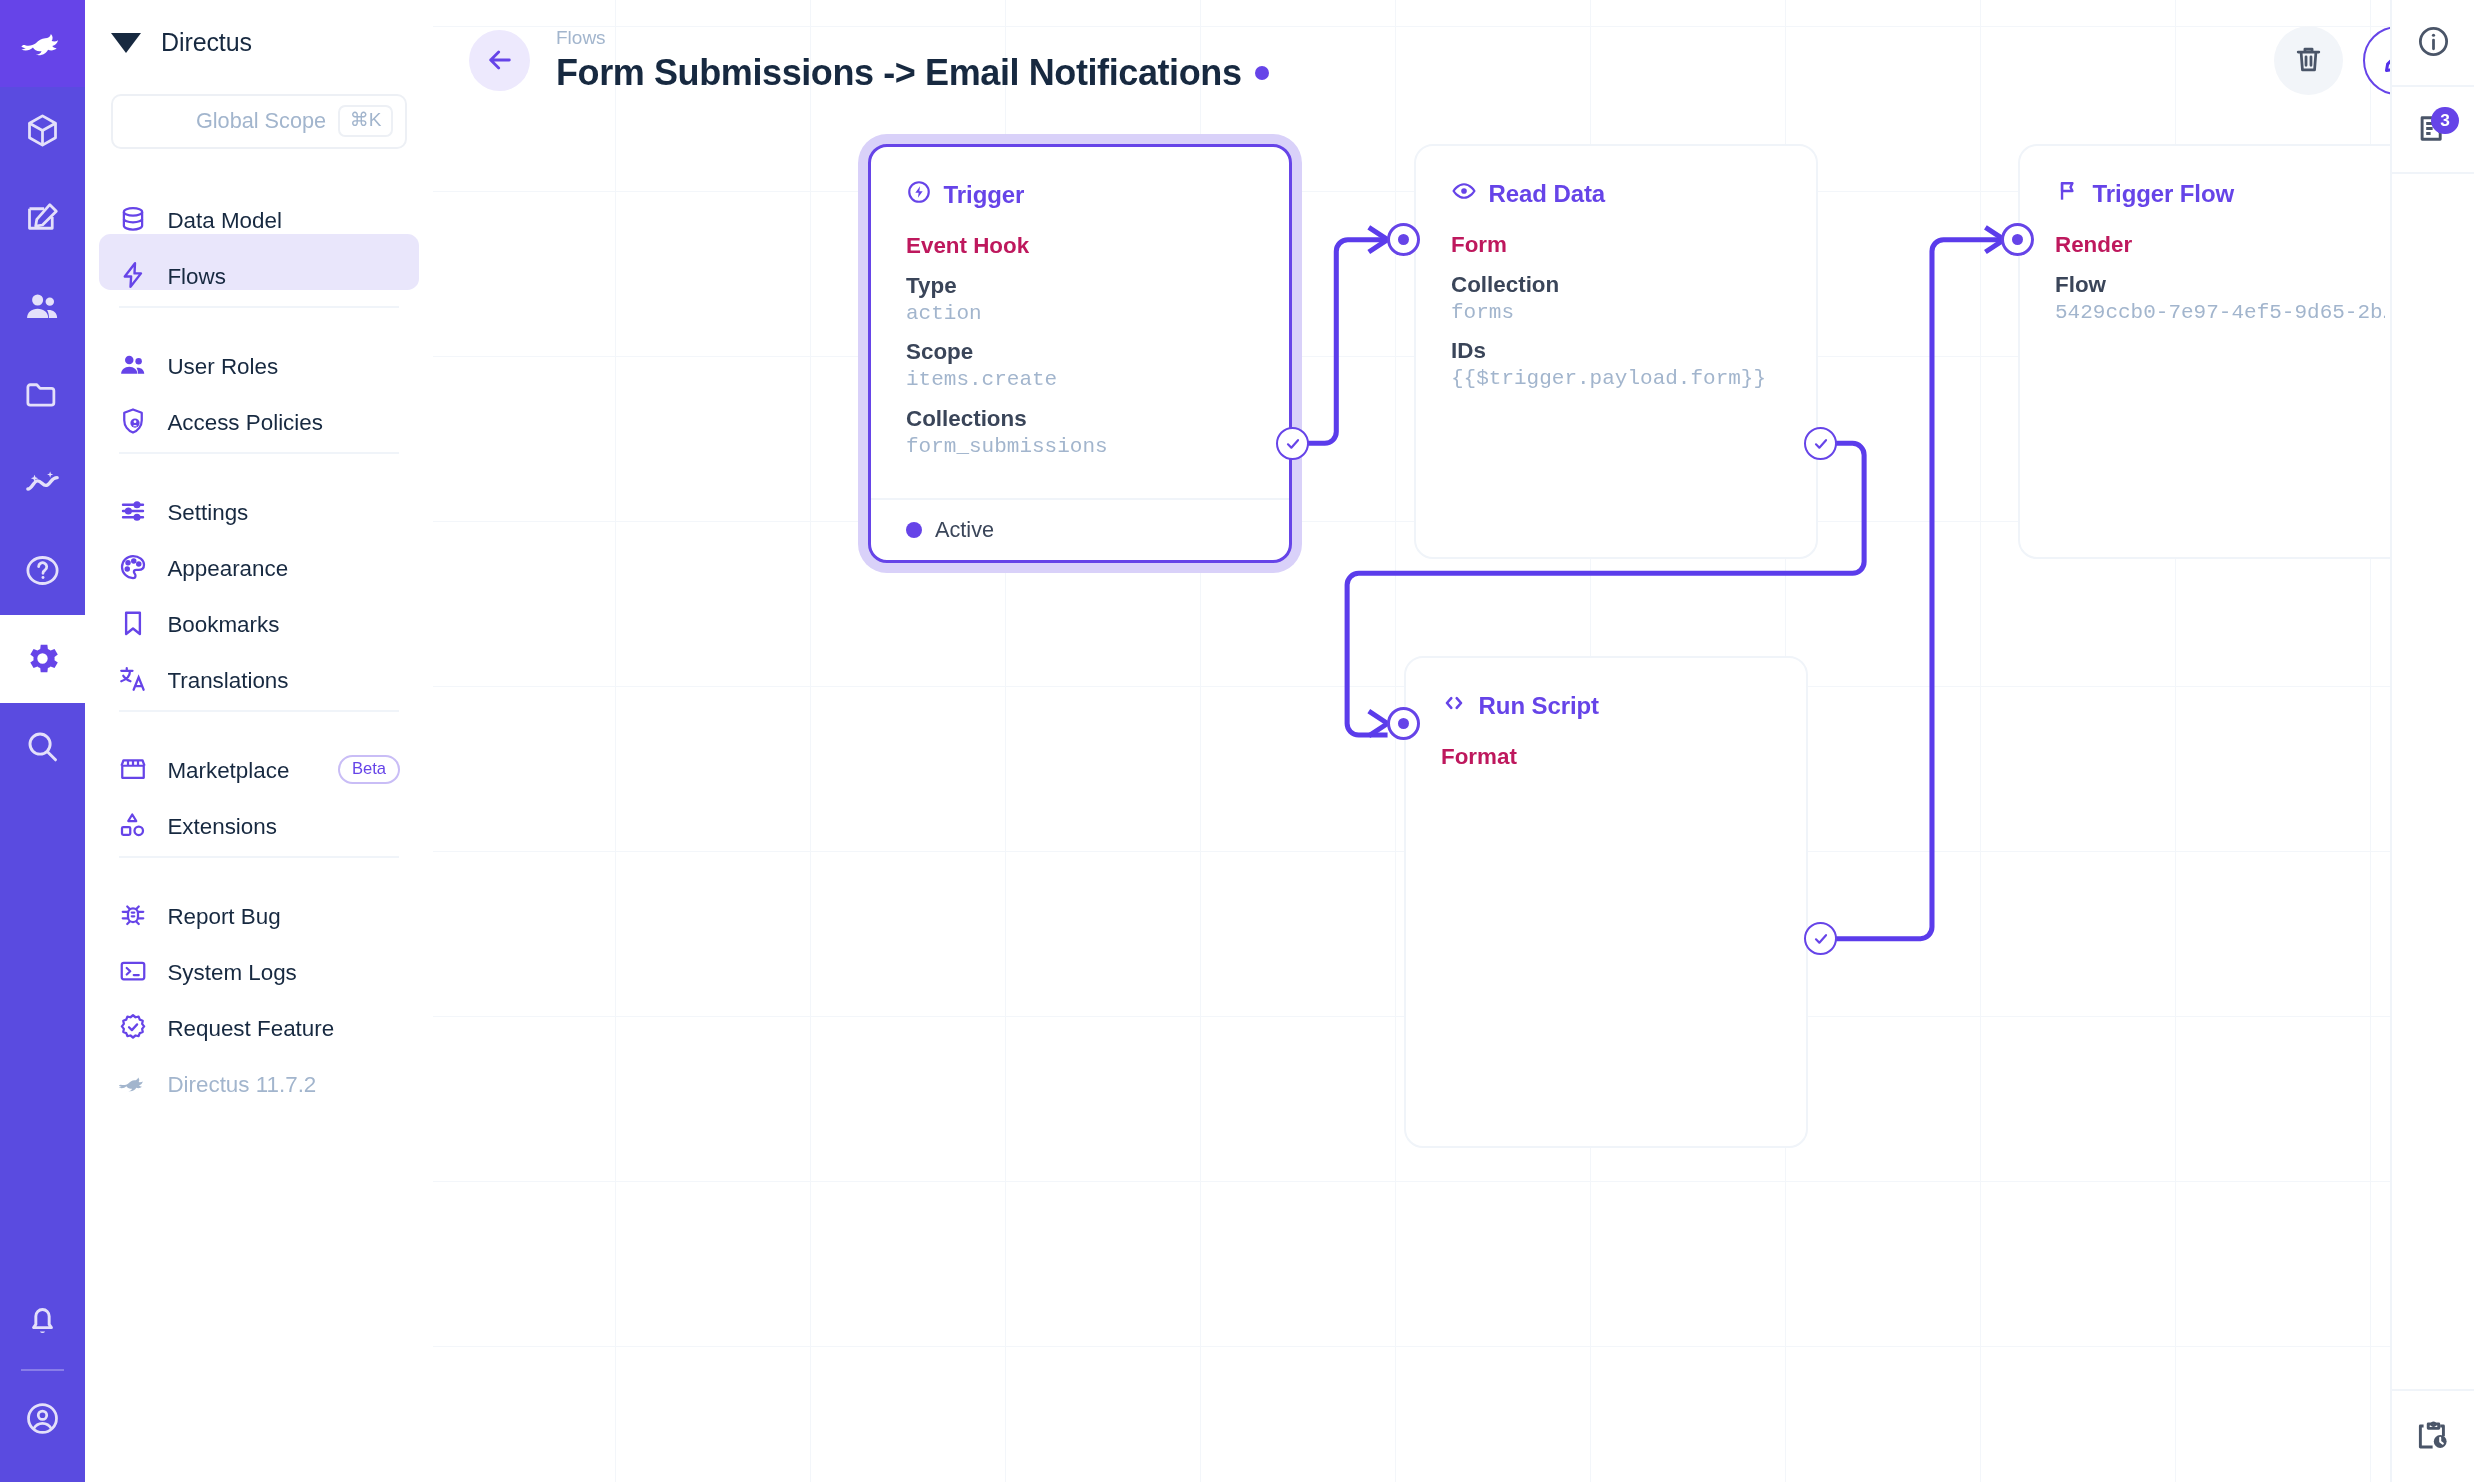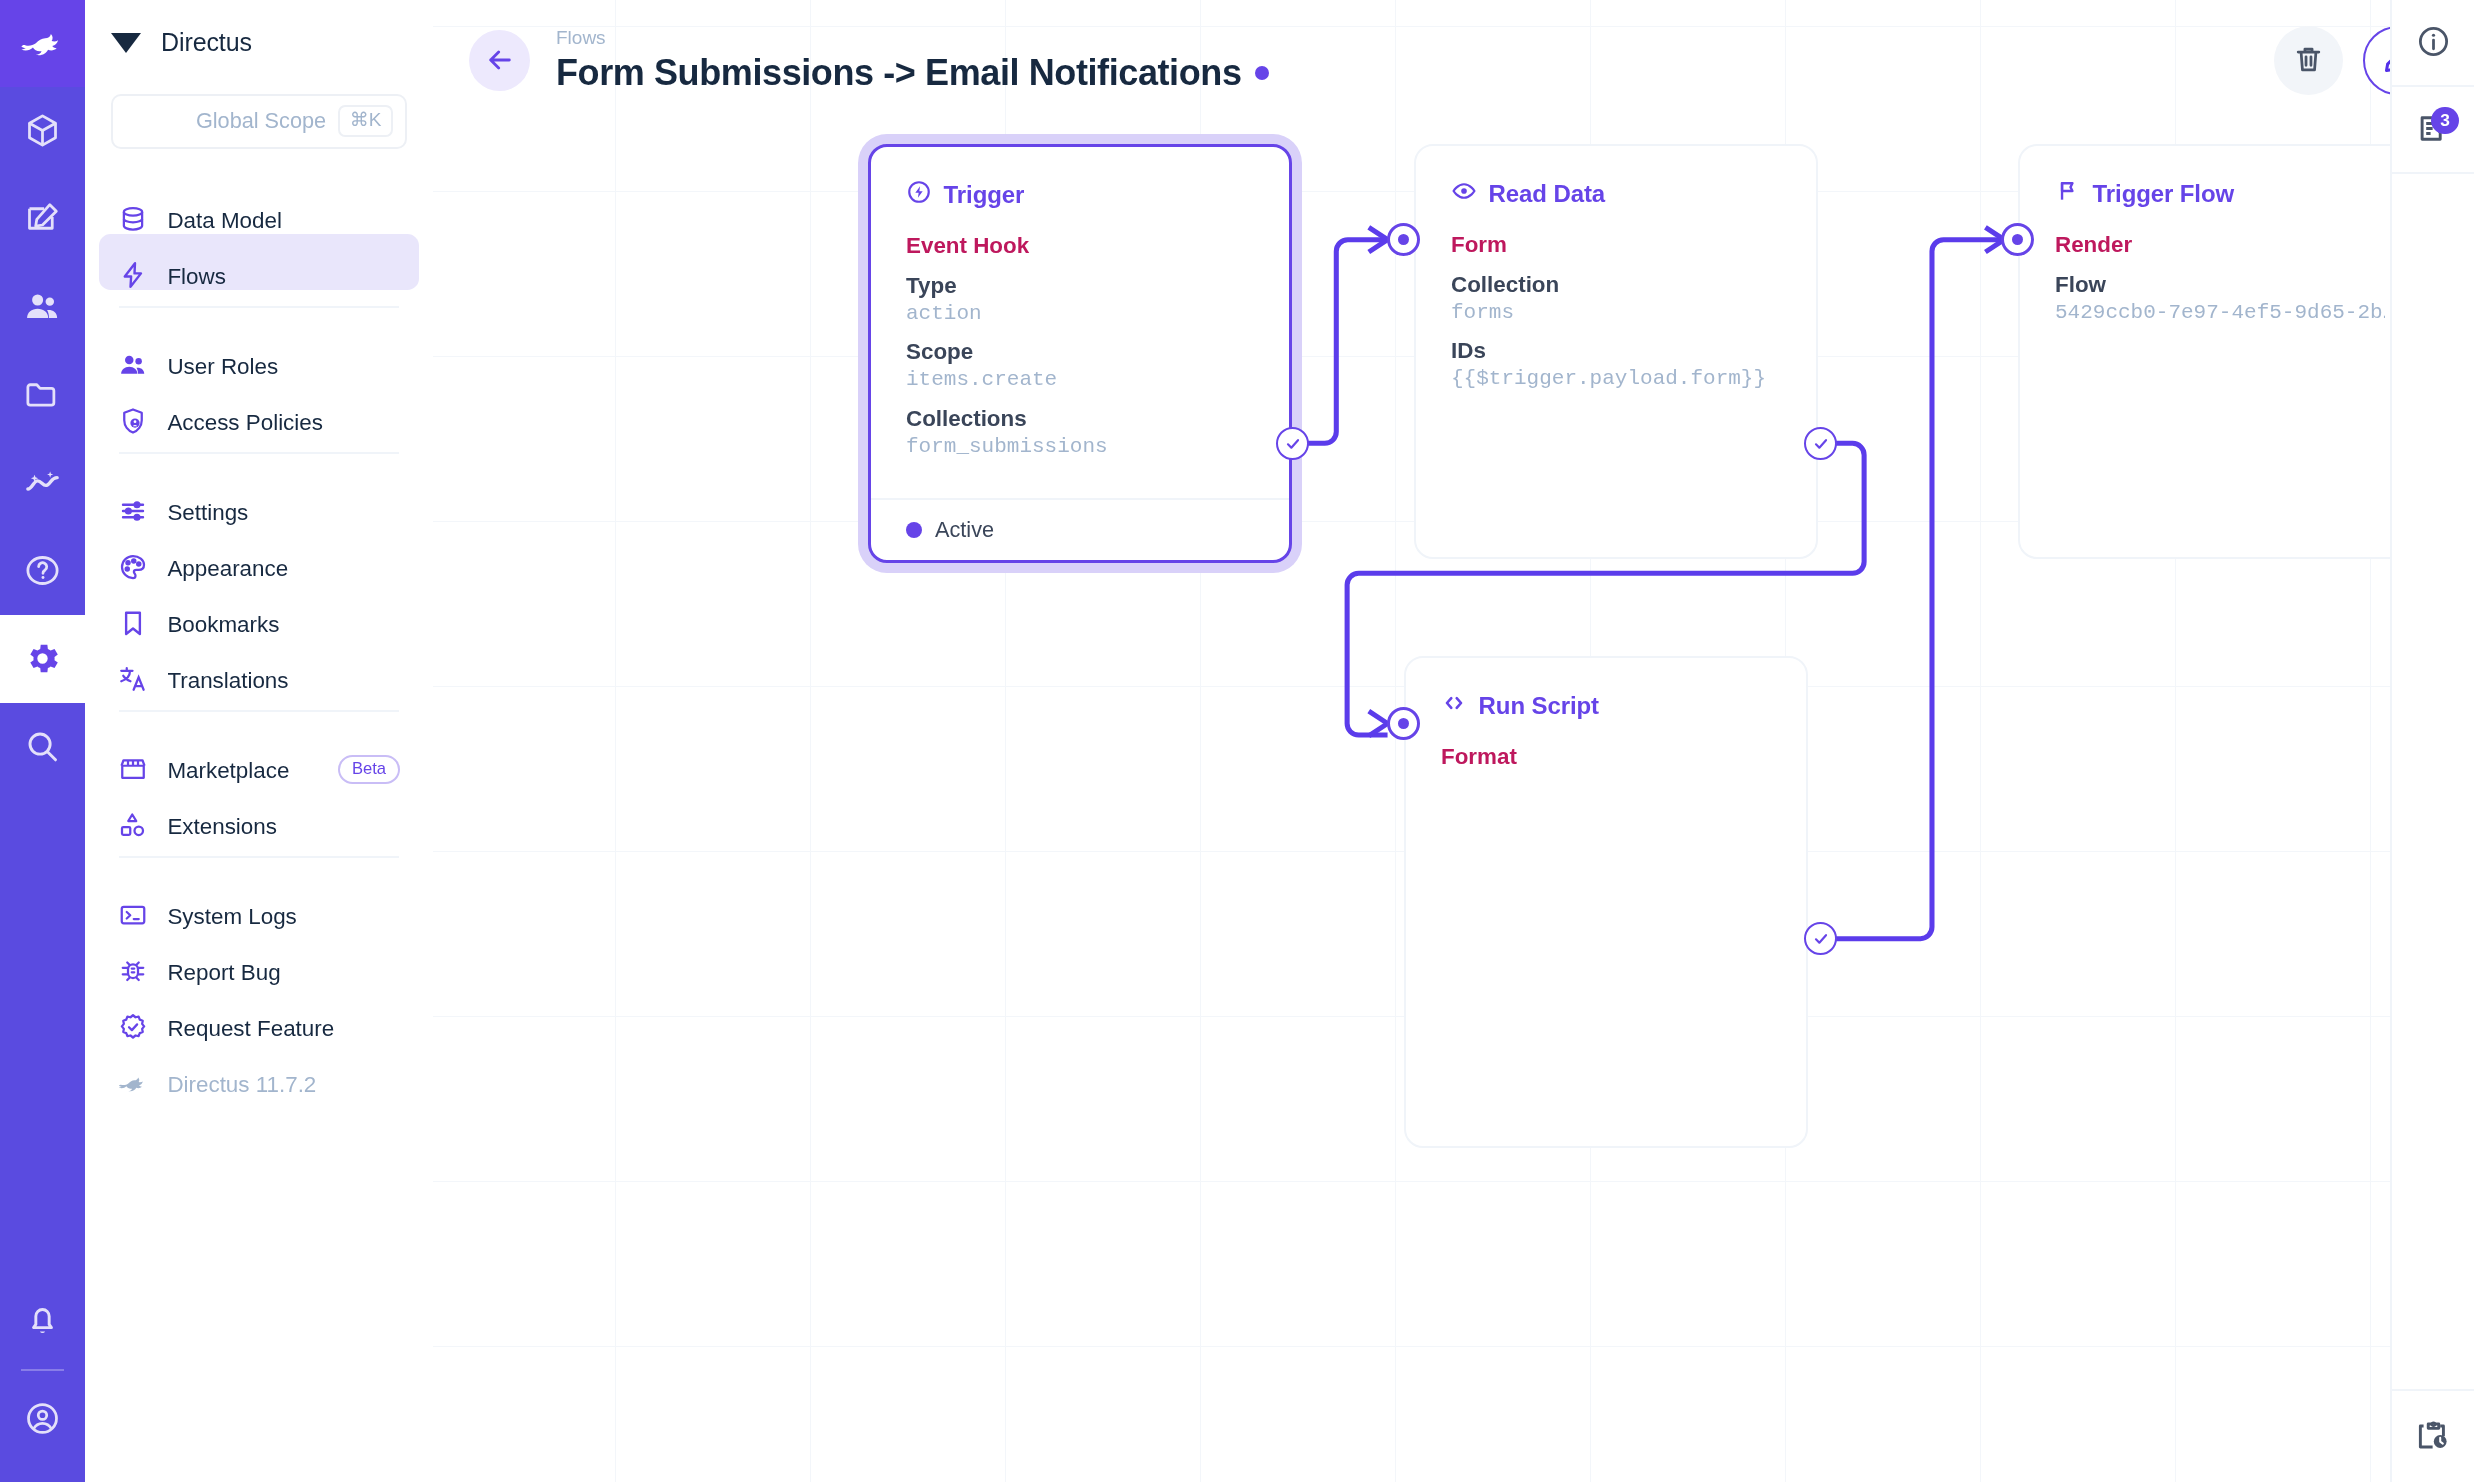--- a/index.html
+++ b/index.html
@@ -424,35 +424,35 @@
               <circle cx="16.6" cy="16.6" r="3.4"></circle>
           </svg>
         </span>
         <span class="nav-label">Extensions</span>
       </div>
 
       <div class="nav-sep"></div>
 
       <div class="nav-item">
         <span class="ico">
+          <svg viewBox="0 0 24 24" fill="none" stroke="#6644E8" stroke-width="1.8" stroke-linecap="round">
+            <rect x="8" y="6.6" width="8" height="11" rx="4"></rect>
+            <path d="M11 10h2M11 13h2M3.8 9.4h4.2M16 9.4h4.2M3.8 14.6h4.2M16 14.6h4.2M7.4 5.2l1.8 1.8M16.6 5.2l-1.8 1.8M7.4 19.2l1.8-1.8M16.6 19.2l-1.8-1.8"></path>
+          </svg>
+        </span>
+        <span class="nav-label">Report Bug</span>
+      </div>
+      <div class="nav-item">
+        <span class="ico">
           <svg viewBox="0 0 24 24" fill="none" stroke="#6644E8" stroke-width="1.8" stroke-linecap="round" stroke-linejoin="round">
             <rect x="3" y="5.4" width="18" height="13.2" rx="1.6"></rect>
               <path d="M7 9.6l2.8 2.6L7 14.8M12.6 15.2h4"></path>
           </svg>
         </span>
         <span class="nav-label">System Logs</span>
-      </div>
-      <div class="nav-item">
-        <span class="ico">
-          <svg viewBox="0 0 24 24" fill="none" stroke="#6644E8" stroke-width="1.8" stroke-linecap="round">
-            <rect x="8" y="6.6" width="8" height="11" rx="4"></rect>
-            <path d="M11 10h2M11 13h2M3.8 9.4h4.2M16 9.4h4.2M3.8 14.6h4.2M16 14.6h4.2M7.4 5.2l1.8 1.8M16.6 5.2l-1.8 1.8M7.4 19.2l1.8-1.8M16.6 19.2l-1.8-1.8"></path>
-          </svg>
-        </span>
-        <span class="nav-label">Report Bug</span>
       </div>
       <div class="nav-item">
         <span class="ico">
           <svg viewBox="0 0 24 24" fill="none" stroke="#6644E8" stroke-width="1.8" stroke-linejoin="round">
             <path d="M12 2.6l2 1.6 2.5-.5.9 2.4 2.4.9-.5 2.5 1.6 2-1.6 2 .5 2.5-2.4.9-.9 2.4-2.5-.5-2 1.6-2-1.6-2.5.5-.9-2.4-2.4-.9.5-2.5-1.6-2 1.6-2-.5-2.5 2.4-.9.9-2.4 2.5.5z"></path>
             <path d="M8.8 12.2l2.3 2.3 4.2-4.6" stroke-linecap="round"></path>
           </svg>
         </span>
         <span class="nav-label">Request Feature</span>
       </div>

